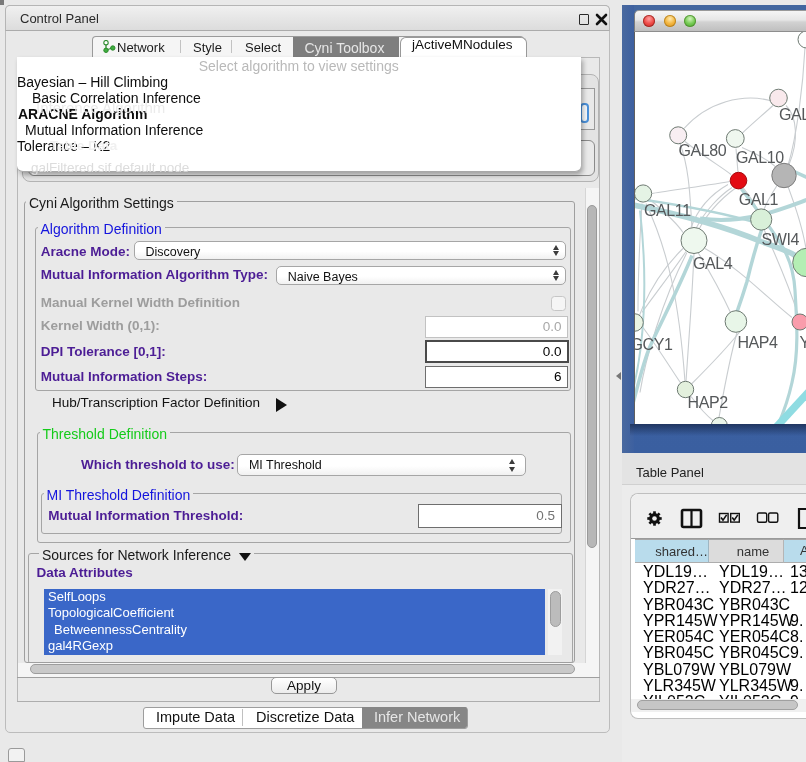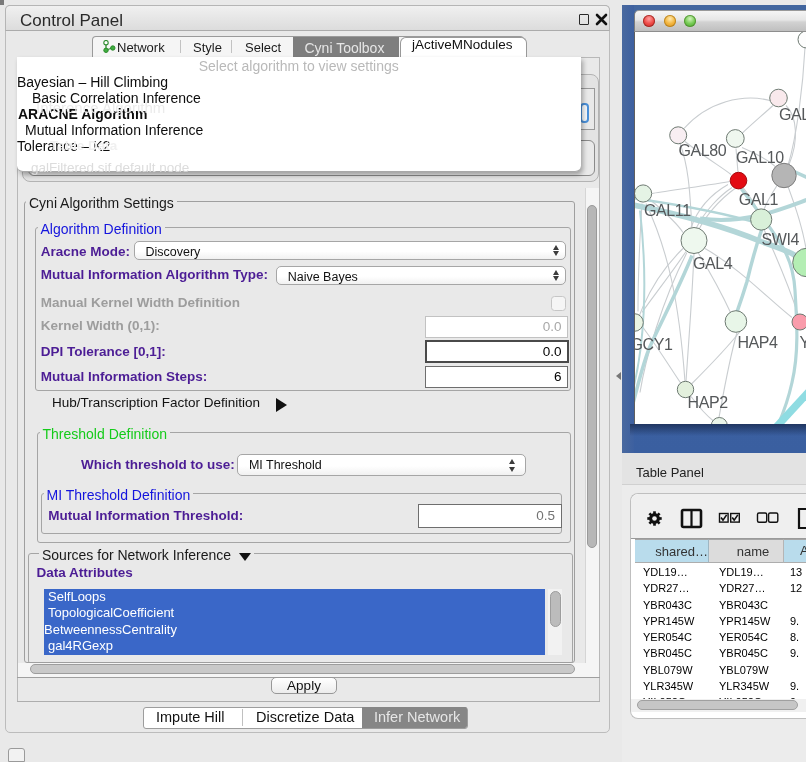--- a/index.html
+++ b/index.html
@@ -138,21 +138,21 @@
   </g>
   <path d="M 168,15 l 8,0 l 5,5 l 0,14 l -13,0 z" fill="none" stroke="#111" stroke-width="2.2"></path>
 </svg>
 
 <div class="abs" style="left:635px;top:539px;width:74px;height:24px;background:#b9dcec;border-right:1px solid #9fb6c2;border-top:1px solid #a5a5a5;border-bottom:1px solid #adadad;box-sizing:border-box;text-align:right;line-height:23px;font-size:13px;color:#333;text-indent:14px;">shared…</div>
 <div class="abs" style="left:709px;top:539px;width:75px;height:24px;background:#dcdcdc;border-right:1px solid #b5b5b5;border-top:1px solid #a5a5a5;border-bottom:1px solid #adadad;box-sizing:border-box;text-align:center;line-height:23px;font-size:13px;color:#333;text-indent:14px;">name</div>
 <div class="abs" style="left:784px;top:539px;width:22px;height:24px;background:#b9dcec;border-top:1px solid #a5a5a5;border-bottom:1px solid #adadad;box-sizing:border-box;overflow:hidden;">
     <span style="position:absolute;left:16px;top:3px;font-size:13px;color:#333;">A</span>
   </div>
 
-<div class="abs" style="left:631px;top:564px;width:175px;height:136px;overflow:hidden;font-size:11px;color:#000;">
+<div class="abs" style="left:631px;top:564px;width:175px;height:136px;overflow:hidden;font-size:16px;color:#000;">
   <div style="position:relative;height:16.3px;line-height:16.3px;">
       <span style="position:absolute;left:12px;">YDL19…</span>
       <span style="position:absolute;left:88px;">YDL19…</span>
       <span style="position:absolute;left:159px;">13</span>
     </div>
   <div style="position:relative;height:16.3px;line-height:16.3px;">
       <span style="position:absolute;left:12px;">YDR27…</span>
       <span style="position:absolute;left:88px;">YDR27…</span>
       <span style="position:absolute;left:159px;">12</span>
     </div>
@@ -190,21 +190,21 @@
       <span style="position:absolute;left:159px;">9.</span>
     </div>
 </div>
 
 <div class="abs" style="left:631px;top:699px;width:175px;height:13px;background:#f0f0f0;"></div>
 <div class="abs" style="left:637px;top:700px;width:161px;height:10px;background:#c6c6c6;border:1px solid #a0a0a0;border-radius:5.5px;box-sizing:border-box;"></div>
 
 <div class="abs" style="left:5px;top:5px;width:605px;height:728px;background:#e9e9e9;border:1px solid #bcbcbc;border-radius:5px;box-sizing:border-box;"></div>
 
 <div class="abs" style="left:5px;top:5px;width:605px;height:26px;background:linear-gradient(180deg,#f0f0f0,#e4e4e4 60%,#dcdcdc);border:1px solid #b5b5b5;border-bottom:1px solid #ababab;border-radius:5px 5px 0 0;box-sizing:border-box;"></div>
-<div class="abs" style="left:20px;top:10.5px;font-size:17px;color:#2a2a2a;">Control Panel</div>
+<div class="abs" style="left:20px;top:10.5px;font-size:13px;color:#2a2a2a;">Control Panel</div>
 <div class="abs" style="left:579px;top:14px;width:10px;height:10.5px;border:1.8px solid #2a2a2a;border-radius:1px;box-sizing:border-box;"></div>
 <svg class="abs" style="left:595px;top:13px;" width="13" height="13">
     <path d="M 2,2 L 11,11 M 11,2 L 2,11" stroke="#111" stroke-width="2.6" stroke-linecap="round"></path>
   </svg>
 
 <div class="abs" style="left:91.5px;top:35.5px;width:432px;height:21.5px;background:#f5f5f5;border:1px solid #9a9a9a;border-bottom:none;border-radius:4px 4px 0 0;box-sizing:border-box;"></div>
 <div class="abs" style="left:180.3px;top:40px;width:1px;height:13px;background:#c2c2c2;"></div>
 <div class="abs" style="left:230.9px;top:40px;width:1px;height:13px;background:#c2c2c2;"></div>
 <div class="abs" style="left:292.5px;top:36.5px;width:106.8px;height:20.5px;background:#7e7e7e;"></div>
 <svg class="abs" style="left:102.5px;top:39.5px;" width="13" height="13">
@@ -271,40 +271,40 @@
 <div class="abs gt" style="left:43.5px;top:486.5px;color:#1414dd;">MI Threshold Definition</div>
 <div class="abs bl" style="left:48.3px;top:507.5px;">Mutual Information Threshold:</div>
 <div class="abs fld" style="left:418px;top:504px;width:144px;height:24px;border:1px solid #6e6e6e;color:#737373;line-height:22px;padding-right:6px;">0.5</div>
 
 <div class="abs" style="left:27.5px;top:553px;width:545px;height:111px;border:1px solid #a5a5a5;border-radius:3px;box-sizing:border-box;"></div>
 <div class="abs gt" style="left:39px;top:546.5px;color:#1a1a1a;">Sources for Network Inference <span style="display:inline-block;width:0;height:0;border-top:8px solid #111;border-left:6.5px solid transparent;border-right:6.5px solid transparent;vertical-align:-1px;margin-left:4px;"></span></div>
 <div class="abs bl" style="left:36.4px;top:564.5px;">Data Attributes</div>
 <div class="abs" style="left:44px;top:588.5px;width:501px;height:66.5px;background:#3a67c8;color:#fff;font-size:13px;overflow:hidden;">
   <div style="height:16.6px;line-height:16.6px;padding-left:4px;">SelfLoops</div>
   <div style="height:16.6px;line-height:16.6px;padding-left:4px;">TopologicalCoefficient</div>
-  <div style="height:16.6px;line-height:16.6px;padding-left:0;">BetweennessCentrality</div>
+  <div style="height:16.6px;line-height:16.6px;padding-left:10px;">BetweennessCentrality</div>
   <div style="height:16.6px;line-height:16.6px;padding-left:4px;">gal4RGexp</div>
 </div>
 <div class="abs" style="left:548px;top:588.5px;width:14px;height:66.5px;background:#f2f2f2;"></div>
 <div class="abs" style="left:549.5px;top:590.5px;width:11px;height:36px;background:#bcbcbc;border:1px solid #9d9d9d;border-radius:5.5px;box-sizing:border-box;"></div>
 
 <div class="abs" style="left:585px;top:188px;width:13.5px;height:476px;background:#f5f5f5;border-left:1px solid #d5d5d5;box-sizing:border-box;"></div>
 <div class="abs" style="left:587px;top:205px;width:9.5px;height:343px;background:#b7b7b7;border:1px solid #999;border-radius:5px;box-sizing:border-box;"></div>
 
 <div class="abs" style="left:18px;top:663px;width:581px;height:14px;background:#f5f5f5;"></div>
 <div class="abs" style="left:30px;top:664px;width:545px;height:10px;background:#c9c9c9;border:1px solid #9d9d9d;border-radius:5px;box-sizing:border-box;"></div>
 <div class="abs" style="left:17px;top:677px;width:583px;height:1px;background:#9f9f9f;"></div>
 
 <div class="abs" style="left:271px;top:677px;width:66px;height:16.5px;background:linear-gradient(180deg,#ffffff,#ececec);border:1px solid #989898;border-radius:5px;text-align:center;font-size:13.5px;line-height:15.5px;color:#111;box-sizing:border-box;">Apply</div>
 <div class="abs" style="left:17px;top:701px;width:583px;height:1px;background:#adadad;"></div>
 
 <div class="abs" style="left:143px;top:706.5px;width:325px;height:22px;background:#ffffff;border:1px solid #9d9d9d;border-radius:3px;box-sizing:border-box;"></div>
 <div class="abs" style="left:242.2px;top:709px;width:1px;height:17px;background:#c0c0c0;"></div>
 <div class="abs" style="left:361.7px;top:707px;width:105.8px;height:21px;background:#868686;border-radius:0 2px 2px 0;"></div>
-<div class="abs" style="left:156px;top:708.5px;font-size:14.5px;color:#111;">Impute Hill</div>
+<div class="abs" style="left:156px;top:708.5px;font-size:14.5px;color:#111;">Impute Data</div>
 <div class="abs" style="left:256px;top:708.5px;font-size:14.5px;color:#111;">Discretize Data</div>
 <div class="abs" style="left:374px;top:708.5px;font-size:14.5px;color:#e6e6e6;">Infer Network</div>
 
 <div class="abs" style="left:616px;top:371.5px;width:0;height:0;border-right:5px solid #777;border-top:4px solid transparent;border-bottom:4px solid transparent;"></div>
 
 <div class="abs" style="left:17px;top:57px;width:563.5px;height:115px;background:#ffffff;border-bottom:1px solid #a8a8a8;border-radius:0 0 6px 6px;box-shadow:2px 3px 5px rgba(0,0,0,0.32);font-size:14px;color:#0d0d0d;box-sizing:border-box;">
   <div class="abs" style="left:19px;top:42px;color:#ebebeb;font-size:15px;">Inference Algorithm</div>
   <div class="abs" style="left:33px;top:81px;color:#f0f0f0;font-size:13.5px;font-weight:bold;">Table Data</div>
   <div class="abs" style="left:14px;top:103px;color:#dcdcdc;font-size:13.5px;">galFiltered.sif default node</div>
   <div style="height:17px;line-height:18px;text-align:center;color:#b9b9b9;">Select algorithm to view settings</div>

